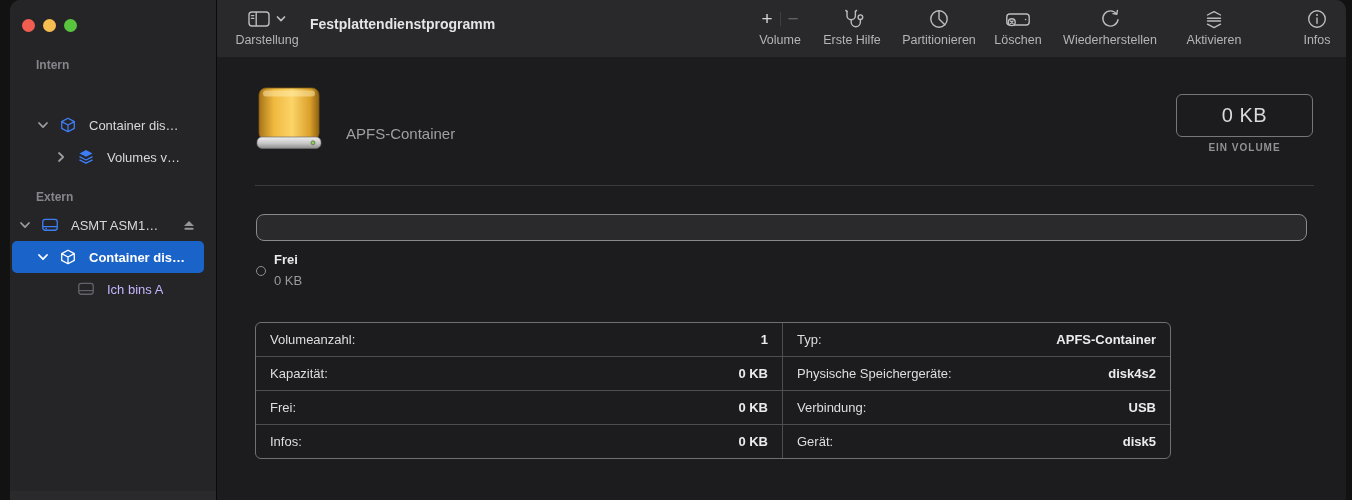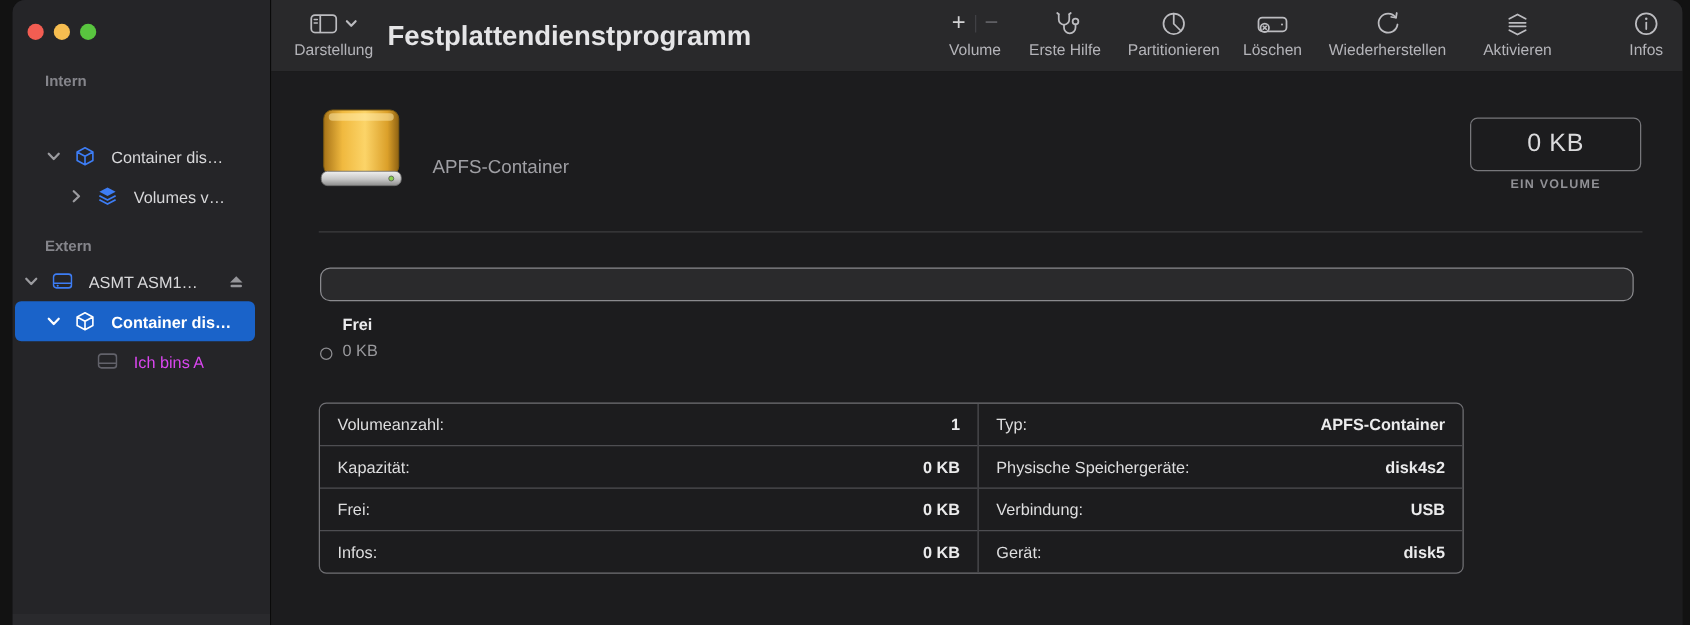--- a/index.html
+++ b/index.html
@@ -23,28 +23,28 @@
   .tl-yellow{background:#f6bd50;}
   .tl-green{background:#59c53f;}
   .sb-section{position:absolute;left:26px;font-size:12px;font-weight:700;color:#85858b;}
   .sb-row{position:absolute;left:2px;width:192px;height:32px;display:flex;
     align-items:center;font-size:13px;color:#d8d8da;border-radius:5px;box-sizing:border-box;}
   .sb-row .chev{width:14px;height:12px;margin-right:10px;flex:0 0 auto;color:#9b9b9f;display:flex;align-items:center;justify-content:center;}
   .sb-row .sb-ic{width:16px;height:16px;margin-right:13px;flex:0 0 auto;color:#3d7df5;display:flex;align-items:center;justify-content:center;}
   .sb-row .sb-label{white-space:nowrap;overflow:hidden;}
   .sb-row.selected{background:#1a63c9;color:#ffffff;font-weight:600;}
   .sb-row.selected .chev,.sb-row.selected .sb-ic{color:#ffffff;}
-  .sb-row.dimmed{color:#d946ef;}
+  .sb-row.dimmed{color:#c4b5fd;}
   .sb-row.dimmed .sb-ic{color:#62626a;}
   .eject{margin-left:auto;margin-right:9px;color:#96969a;display:flex;}
 
   
   .toolbar{position:absolute;left:207px;right:0;top:0;height:57px;
     background:#29292b;border-bottom:1px solid #141414;}
-  .win-title{position:absolute;left:93px;top:16px;font-size:22px;font-weight:700;color:#e5e5e7;}
+  .win-title{position:absolute;left:93px;top:16px;font-size:14px;font-weight:700;color:#e5e5e7;}
   .tb-btn{position:absolute;top:7px;display:flex;flex-direction:column;align-items:center;
     gap:2px;color:#b4b4b9;font-size:12.5px;}
   .tb-ic{height:24px;display:flex;align-items:center;justify-content:center;color:#bcbcc0;}
   .vol-ic{display:flex;align-items:center;gap:7px;height:24px;}
   .vol-plus{font-size:19px;color:#d2d2d4;line-height:20px;}
   .vol-minus{font-size:19px;color:#626266;line-height:20px;}
   .vol-sep{width:1px;height:14px;background:#404044;}
 
   
   .content{position:absolute;left:207px;right:0;top:57px;bottom:0;background:#1c1c1e;}
@@ -52,21 +52,21 @@
   .dev-title{position:absolute;left:127px;top:33px;font-size:28px;font-weight:700;color:#ececee;}
   .dev-sub{position:absolute;left:129px;top:68px;font-size:15px;color:#9f9fa4;}
   .size-badge{position:absolute;left:959px;top:37px;width:137px;height:43px;
     border:1.5px solid #77777b;border-radius:6px;display:flex;align-items:center;justify-content:center;
     font-size:20px;color:#dadadc;letter-spacing:.5px;box-sizing:border-box;}
   .size-caption{position:absolute;left:959px;top:85px;width:137px;text-align:center;
     font-size:10px;letter-spacing:1px;color:#919196;font-weight:600;}
   .hdr-divider{position:absolute;left:38px;width:1059px;top:128px;height:1px;background:#3c3c3f;}
   .usage-bar{position:absolute;left:39px;top:157px;width:1051px;height:27px;
     border:1px solid #8a8a8e;border-radius:8px;background:#2a2a2c;box-sizing:border-box;}
-  .legend{position:absolute;left:39px;top:195px;display:flex;align-items:flex-end;}
+  .legend{position:absolute;left:39px;top:195px;display:flex;align-items:center;}
   .legend-swatch{width:10px;height:10px;border:1.5px solid #8e8e92;border-radius:50%;margin-top:2px;margin-right:8px;box-sizing:border-box;}
   .legend-label{font-size:13px;font-weight:700;color:#eaeaec;}
   .legend-value{font-size:13px;color:#9a9a9e;margin-top:6px;}
 
   
   .details{position:absolute;left:38px;top:265px;width:916px;height:137px;
     border:1px solid #707074;border-radius:6px;display:flex;box-sizing:border-box;overflow:hidden;}
   .dcol{display:flex;flex-direction:column;}
   .dcol-left{width:526px;}
   .dcol-right{flex:1;border-left:1px solid #4e4e52;text-align:center;}

